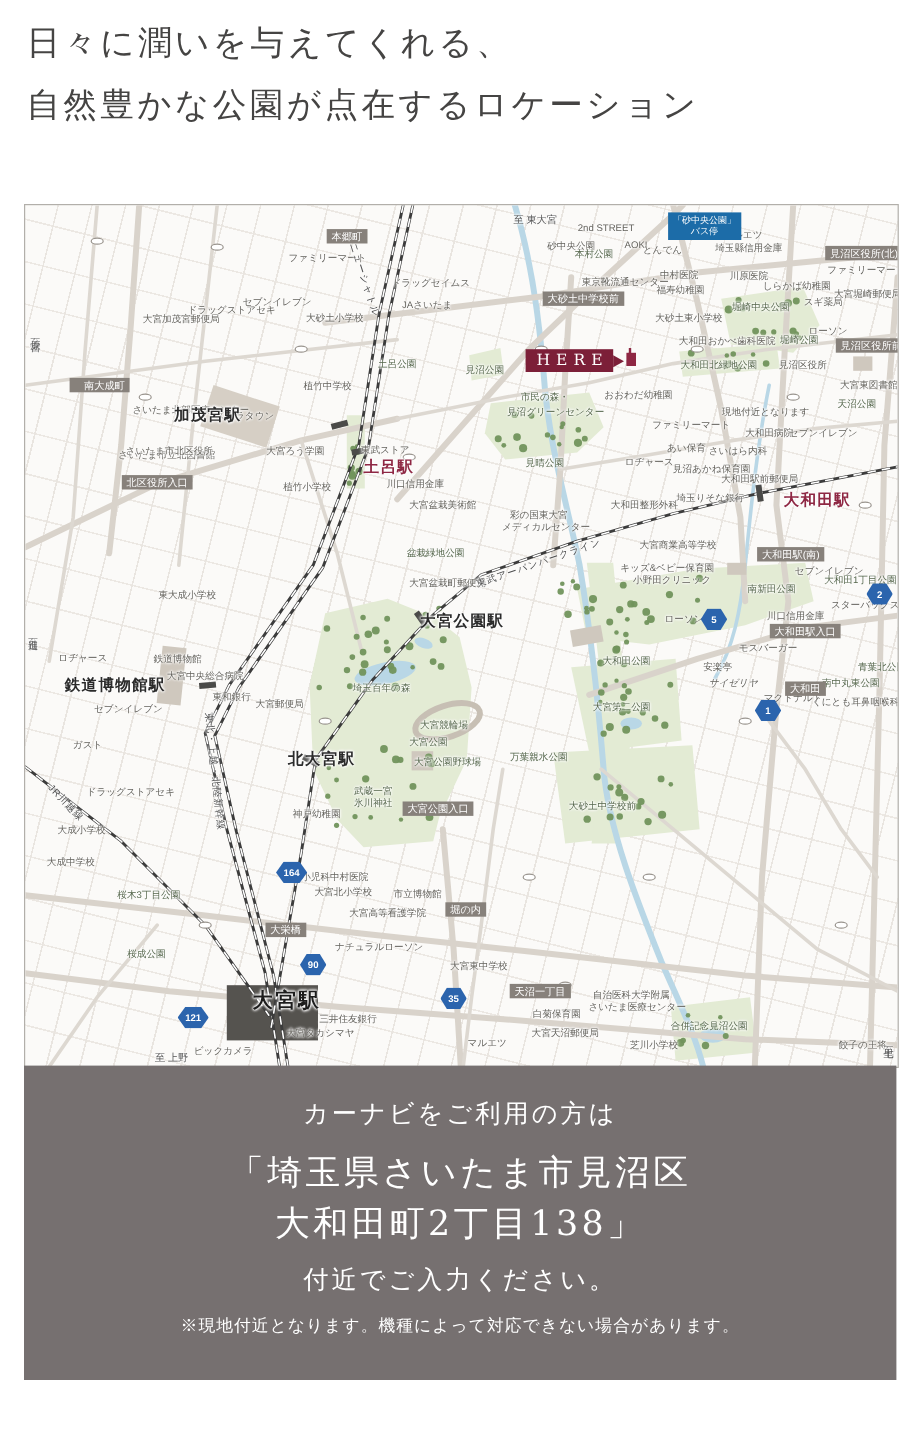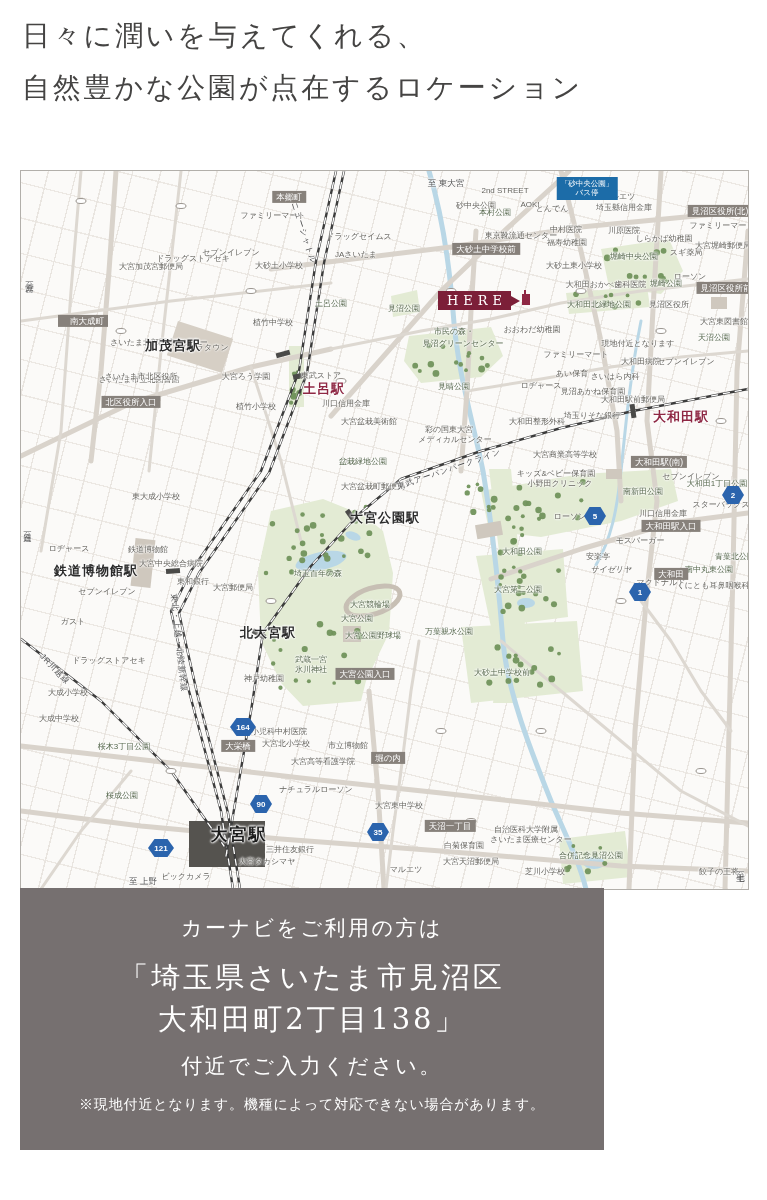--- a/index.html
+++ b/index.html
@@ -44,21 +44,21 @@
        font-family:"DejaVu Serif","Liberation Serif",serif;font-size:13px;
        letter-spacing:5px;padding:3px 4px 3px 9px;line-height:1;vertical-align:top;}
   .here-arrow{position:absolute;left:100%;top:5px;width:0;height:0;
        border-top:5px solid transparent;border-bottom:5px solid transparent;
        border-left:9px solid #7c1f38;}
   .here-site{position:absolute;left:calc(100% + 11px);top:3px;width:8px;height:11px;
        background:#8e2743;}
   .here-site:before{content:"";position:absolute;left:2px;top:-4px;width:1.5px;height:5px;background:#8e2743;}
 
   
-  .ftr{position:absolute;left:20px;top:888px;width:584px;height:262px;background:#767070;
+  .ftr{position:absolute;left:20px;top:888px;width:727px;height:262px;background:#767070;
        color:#fff;font-family:"DejaVu Serif","Liberation Serif",serif;text-align:center;}
   .ftr .f1{margin-top:26px;font-size:21px;letter-spacing:0.12em;}
   .ftr .f2{margin-top:14px;font-size:29px;letter-spacing:0.10em;line-height:1.45;}
   .ftr .f4{margin-top:12px;font-size:21px;letter-spacing:0.12em;}
   .ftr .f5{margin-top:16px;font-size:14px;letter-spacing:0.06em;}
 </style>
 </head>
 <body>
 
 <div class="hdr">
@@ -444,21 +444,21 @@
     <div class="gbadge" style="left: 268px; top: 26px;">本郷町</div>
     <div class="gbadge" style="left: 62px; top: 150px; padding-left: 12px;">南大成町</div>
     <div class="gbadge" style="left: 110px; top: 231px;">北区役所入口</div>
     <div class="gbadge" style="left: 465px; top: 78px;">大砂土中学校前</div>
     <div class="gbadge" style="left: 699px; top: 40px;">見沼区役所(北)</div>
     <div class="gbadge" style="left: 705px; top: 117px;">見沼区役所前</div>
     <div class="gbadge" style="left: 344px; top: 503px;">大宮公園入口</div>
     <div class="gbadge" style="left: 638px; top: 291px;">大和田駅(南)</div>
     <div class="gbadge" style="left: 650px; top: 355px;">大和田駅入口</div>
     <div class="gbadge" style="left: 630px; top: 403px; margin-left: 20px;">大和田</div>
-    <div class="gbadge" style="left: 217px; top: 575px;">大栄橋</div>
+    <div class="gbadge" style="left: 217px; top: 604px;">大栄橋</div>
     <div class="gbadge" style="left: 367px; top: 587px;">堀の内</div>
     <div class="gbadge" style="left: 429px; top: 655px;">天沼一丁目</div>
     <div class="rbadge" style="left: 240px; top: 633px;">90</div>
     <div class="rbadge" style="left: 140px; top: 677px; width: 26px;">121</div>
     <div class="rbadge" style="left: 357px; top: 661px;">35</div>
     <div class="rbadge" style="left: 222px; top: 556px; width: 26px;">164</div>
     <div class="rbadge" style="left: 712px; top: 324px;">2</div>
     <div class="rbadge" style="left: 574px; top: 345px;">5</div>
     <div class="rbadge" style="left: 619px; top: 421px;">1</div>
     <div class="busb" style="left: 566px; top: 6px;">

